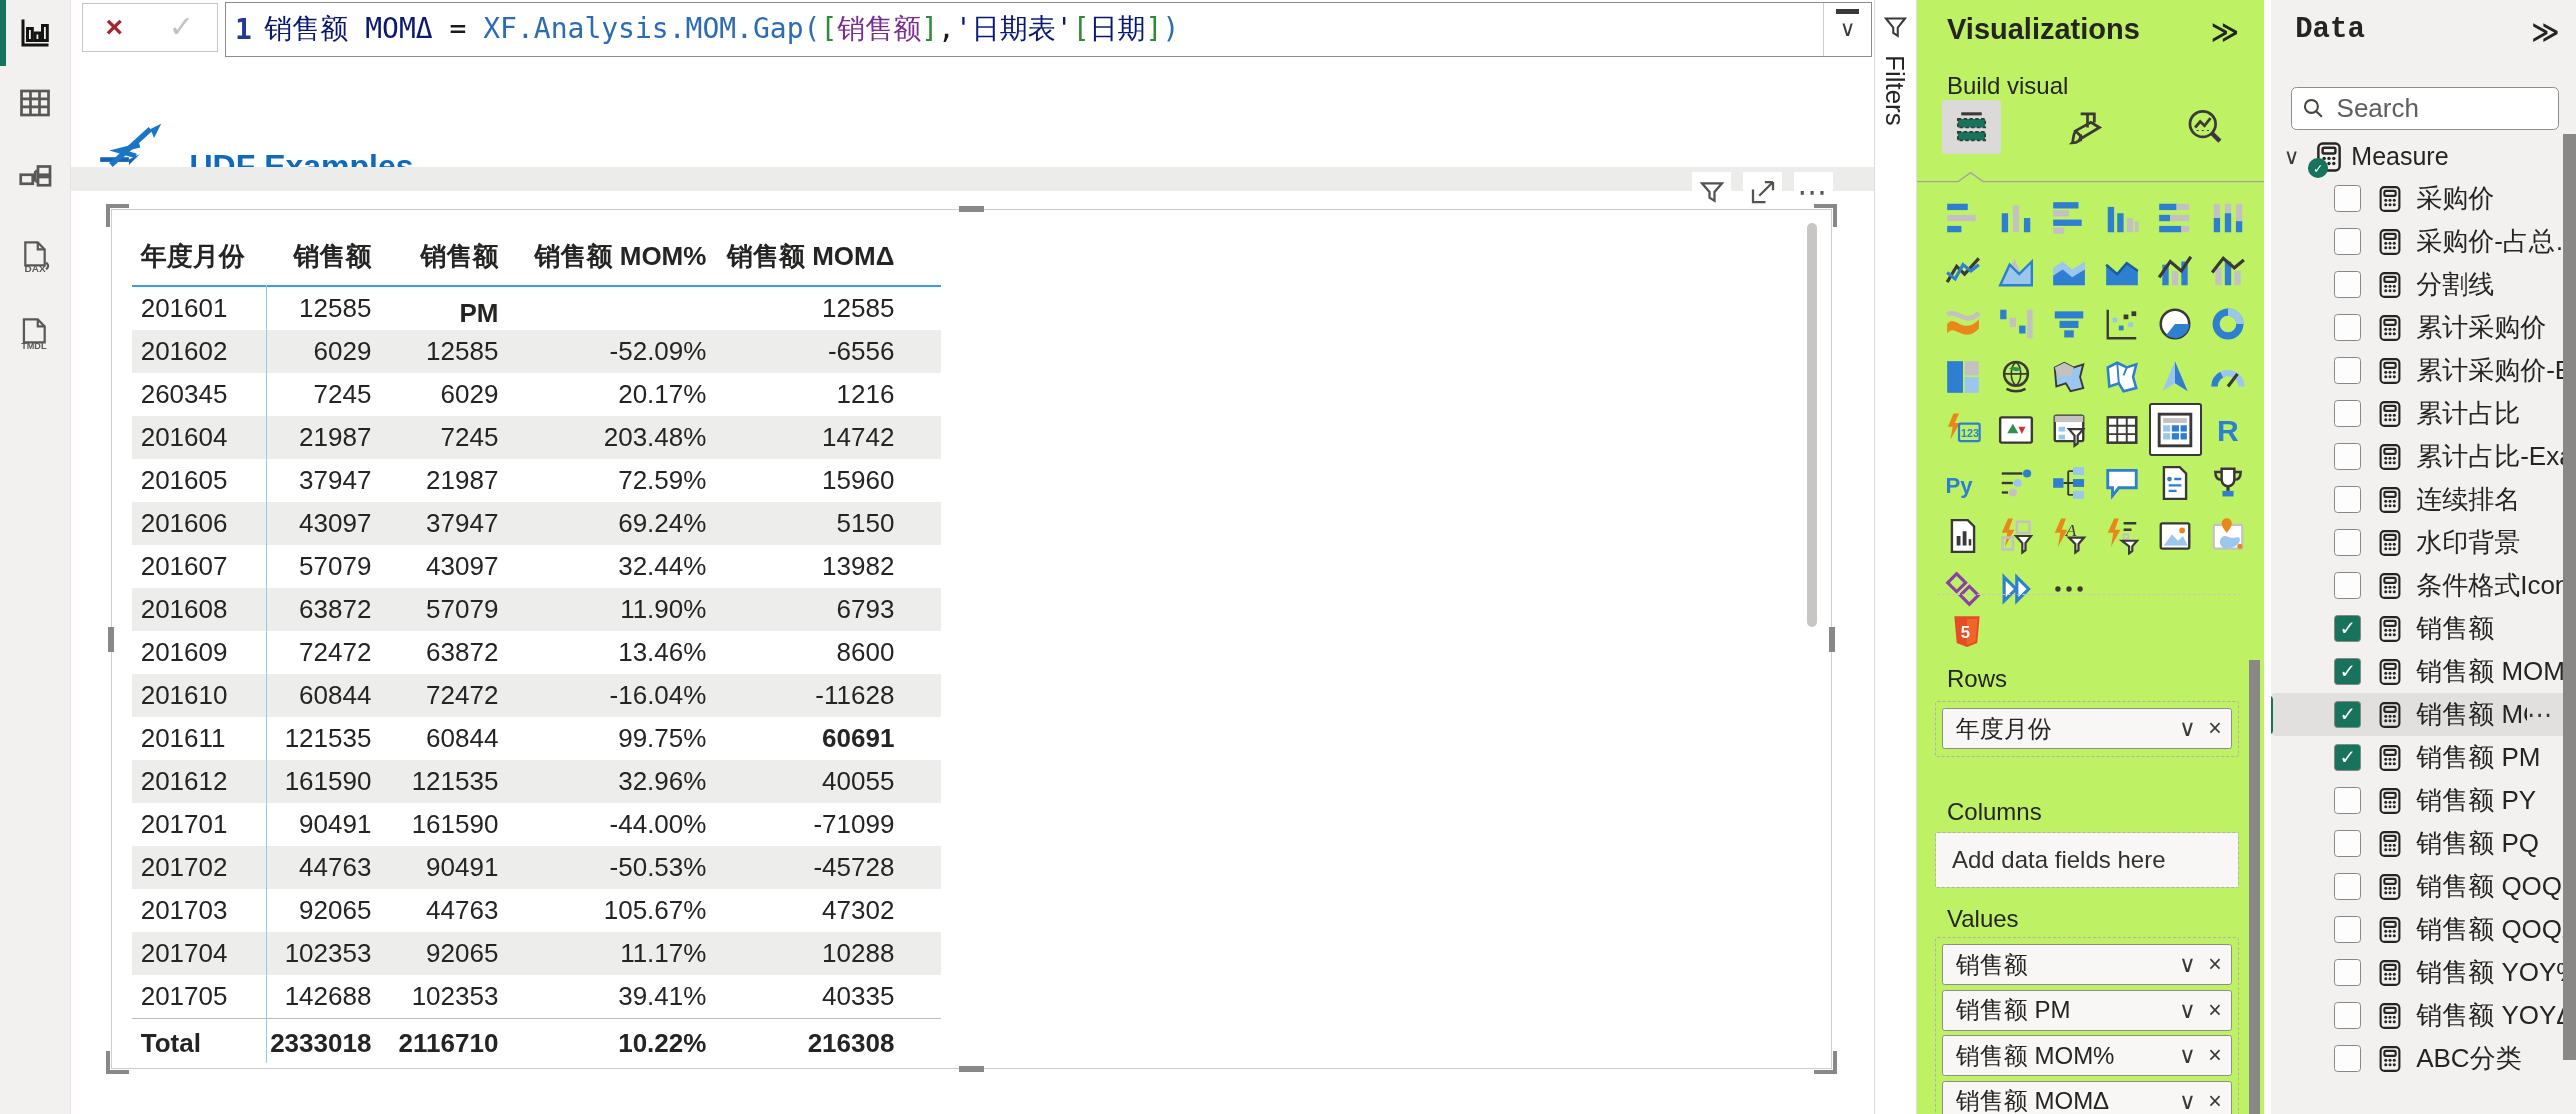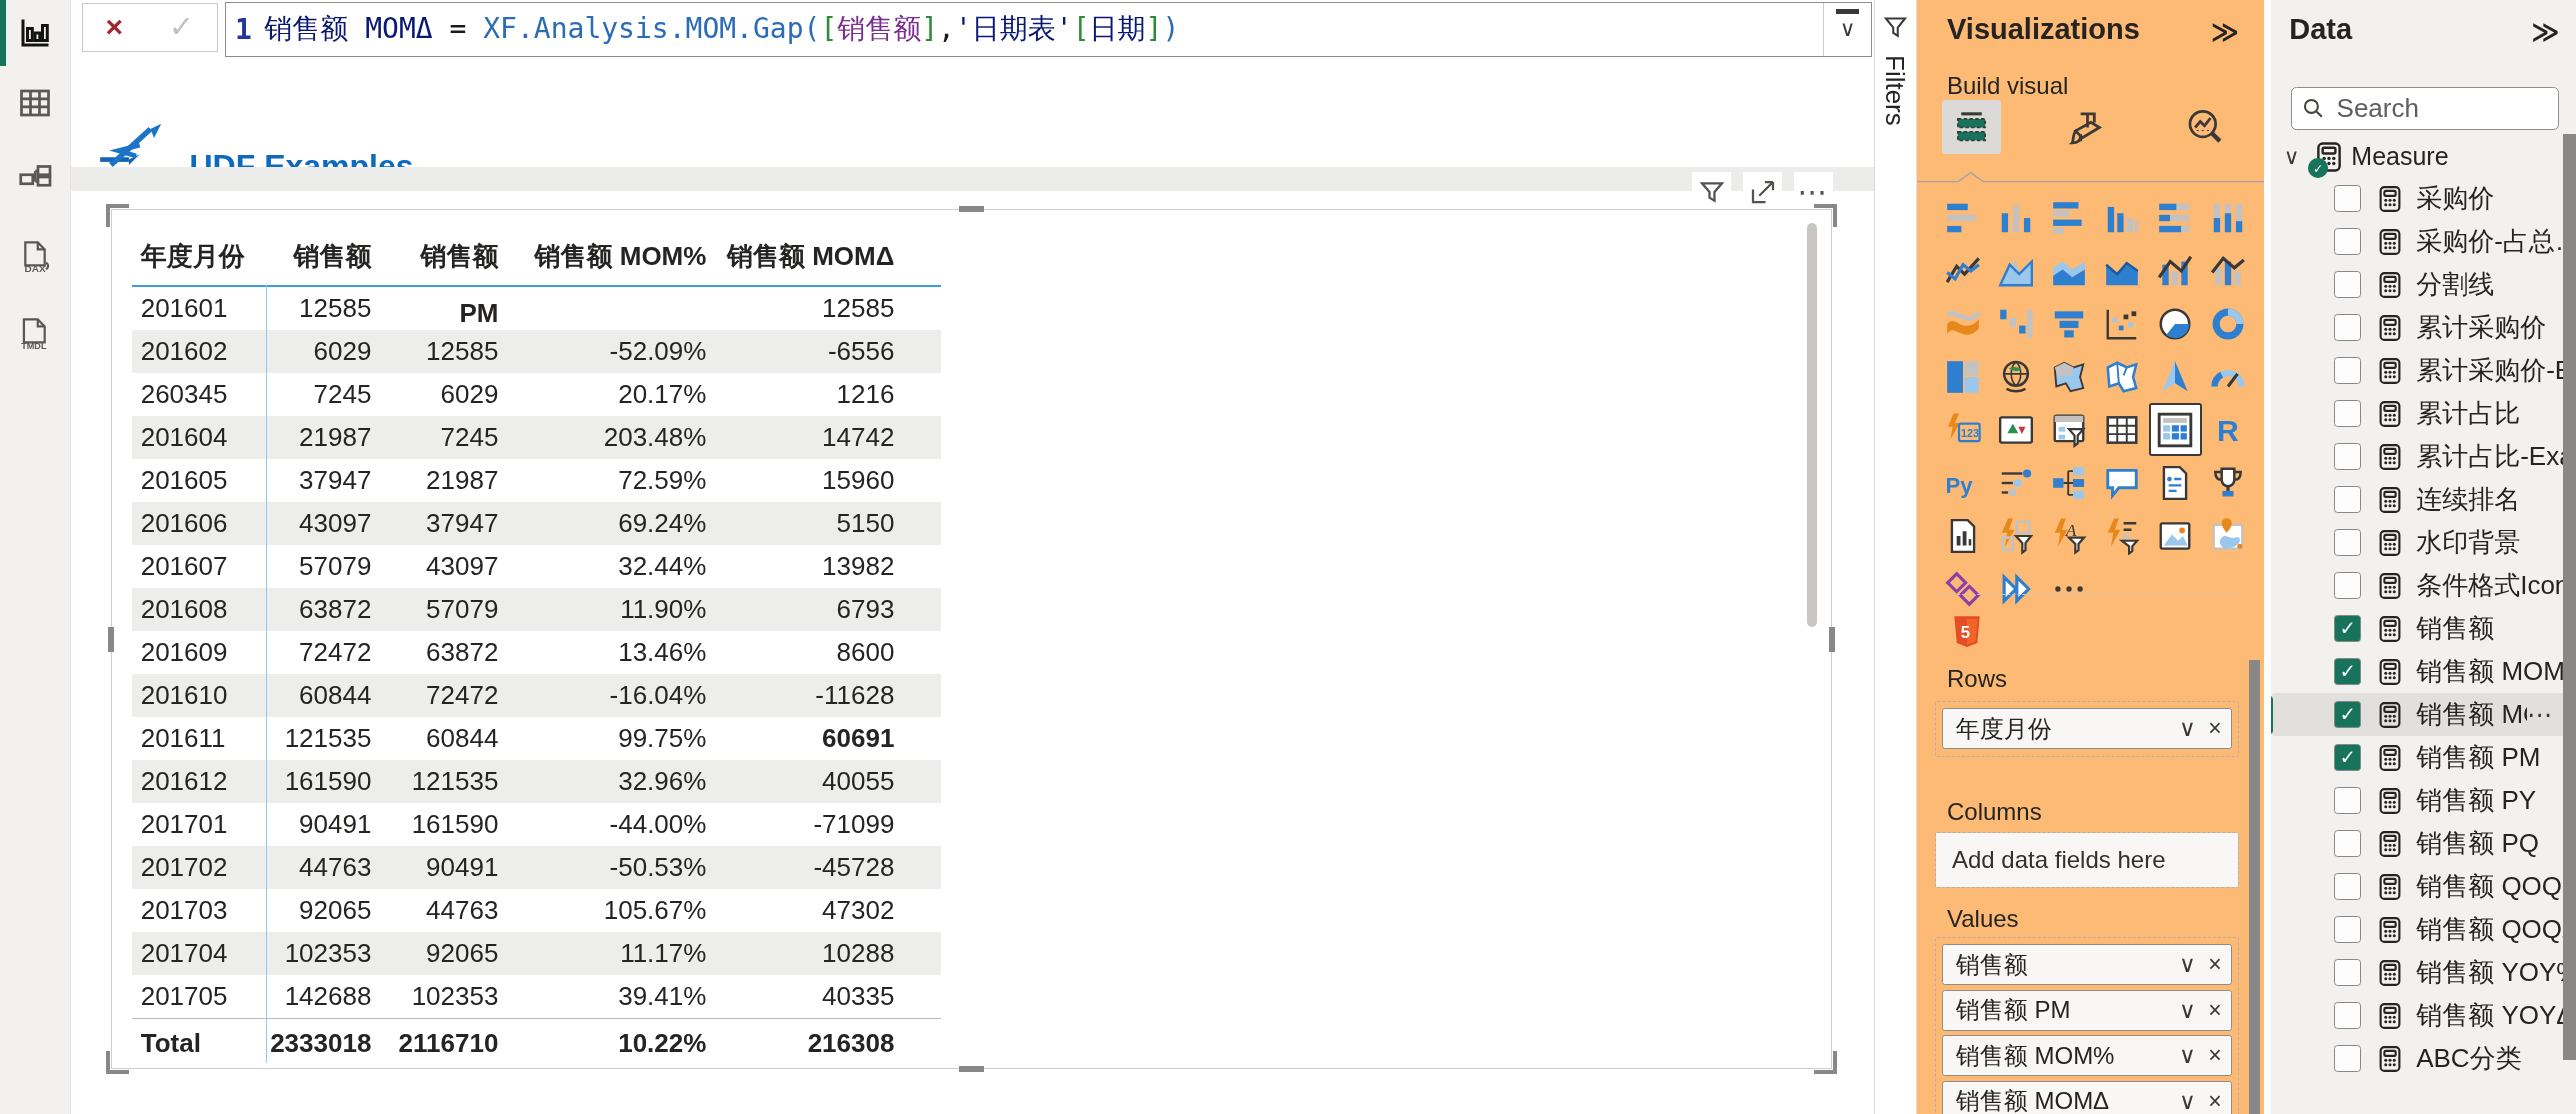--- a/index.html
+++ b/index.html
@@ -55,21 +55,21 @@
   .c0{width:134px;padding-left:9px;box-sizing:border-box;text-align:left;flex:none;}
   .cn{box-sizing:border-box;text-align:right;padding-right:14.3px;flex:none;}
   .col-sep{position:absolute;left:134px;top:57px;width:1.8px;background:#8fcaea;}
 
   
   .filters-strip{width:41px;flex:none;background:#fff;border-left:0.9px solid #dddbd9;border-right:0.9px solid #e3e1df;position:relative;}
   .filters-strip svg{position:absolute;left:7.2px;top:14.3px;width:27px;height:27px;color:#3a3938;}
   .filters-label{position:absolute;left:3.6px;top:55px;writing-mode:vertical-rl;font-size:26px;color:#252423;}
 
   
-  .viz-pane{width:347px;flex:none;background:#fdba74;position:relative;overflow:hidden;}
+  .viz-pane{width:347px;flex:none;background:#bef264;position:relative;overflow:hidden;}
   .pane-title{position:absolute;left:30px;top:12.5px;font-size:29px;font-weight:bold;color:#252423;}
   .pane-collapse{position:absolute;top:16px;font-size:27px;color:#252423;cursor:pointer;font-weight:bold;}
   .viz-pane .pane-collapse{right:25px;}
   .build-label{position:absolute;left:30px;top:72px;font-size:24px;color:#252423;}
   .viz-tab{position:absolute;top:100px;width:59px;height:54px;display:flex;align-items:center;justify-content:center;cursor:pointer;}
   .viz-tab.active{background:#dcdad8;border-radius:3.6px;}
   .viz-tab svg{width:41px;height:41px;}
   .tab-notch{position:absolute;left:0;top:170px;width:347px;height:14.3px;}
   .gallery{position:absolute;left:19.7px;top:191px;width:318px;display:flex;flex-wrap:wrap;}
   .gcell{width:53px;height:53px;display:flex;align-items:center;justify-content:center;cursor:pointer;border-radius:2.7px;}
@@ -779,21 +779,21 @@
           <path d="M4,2 H20 L18.5,19 L12,21.5 L5.5,19 Z" fill="#e44d26"></path>
           <path d="M12,3.8 V20 L17.3,18.2 L18.6,3.8 Z" fill="#f16529"></path>
           <text x="8" y="16" font-size="10.5" font-weight="bold" fill="#fff" font-family="Liberation Sans">5</text>
         </svg>
       </div>
     </div>
 
   <div class="divider-v"></div>
 
   <div class="data-pane">
-    <span class="pane-title" style="left:18px;">Data</span>
+    <span class="pane-title" style="left:24px;font-family:Liberation Mono, monospace;">Data</span>
     <span class="pane-collapse">≫</span>
 
     <div class="search-box">
       <svg viewBox="0 0 24 24" fill="none" stroke="currentColor" stroke-width="2">
           <circle cx="10" cy="10" r="6.2"></circle>
           <path d="M14.8,14.8 L20,20"></path>
         </svg>
       <span class="search-ph">Search</span>
     </div>
 

